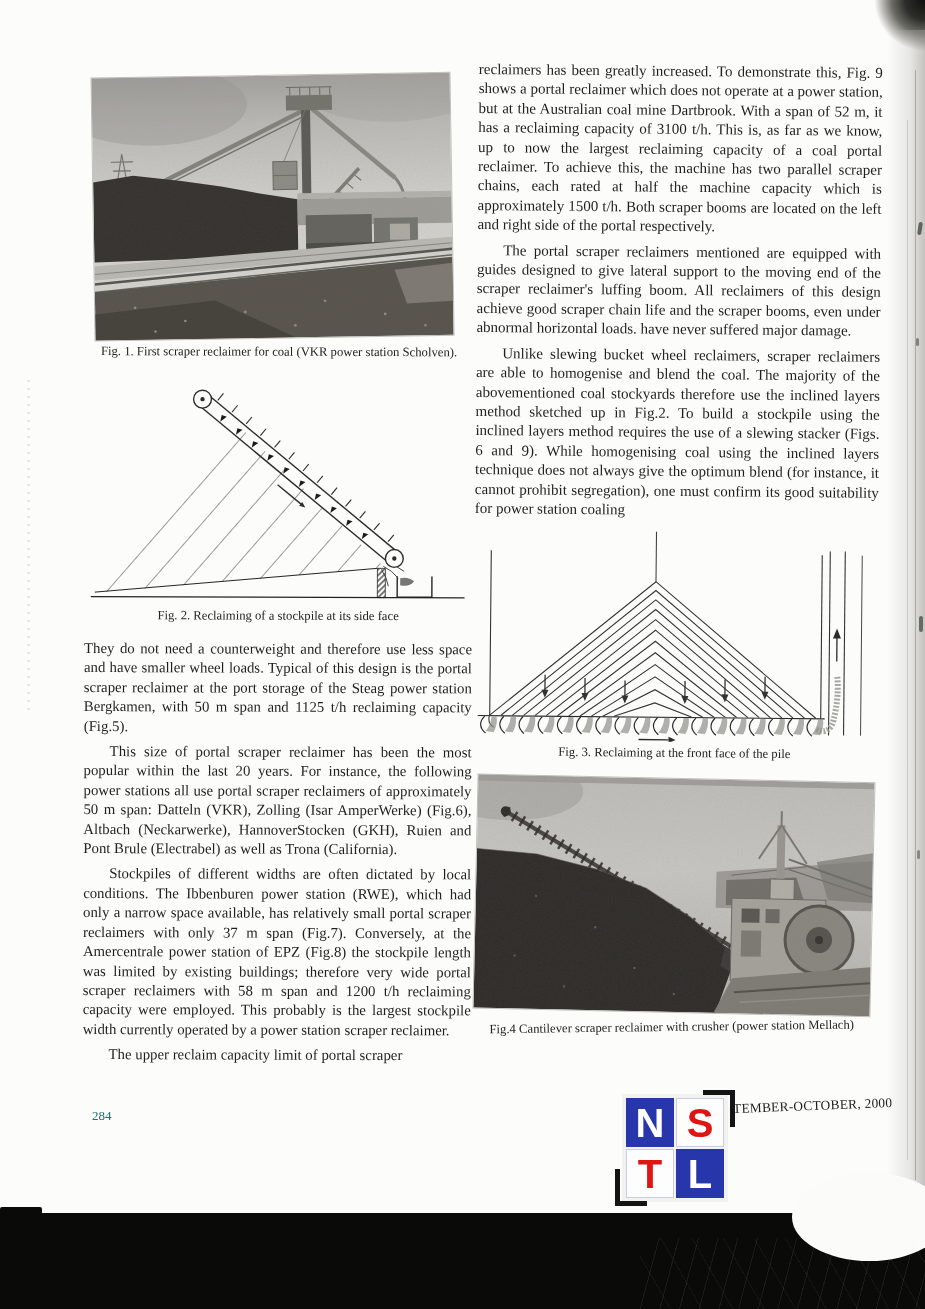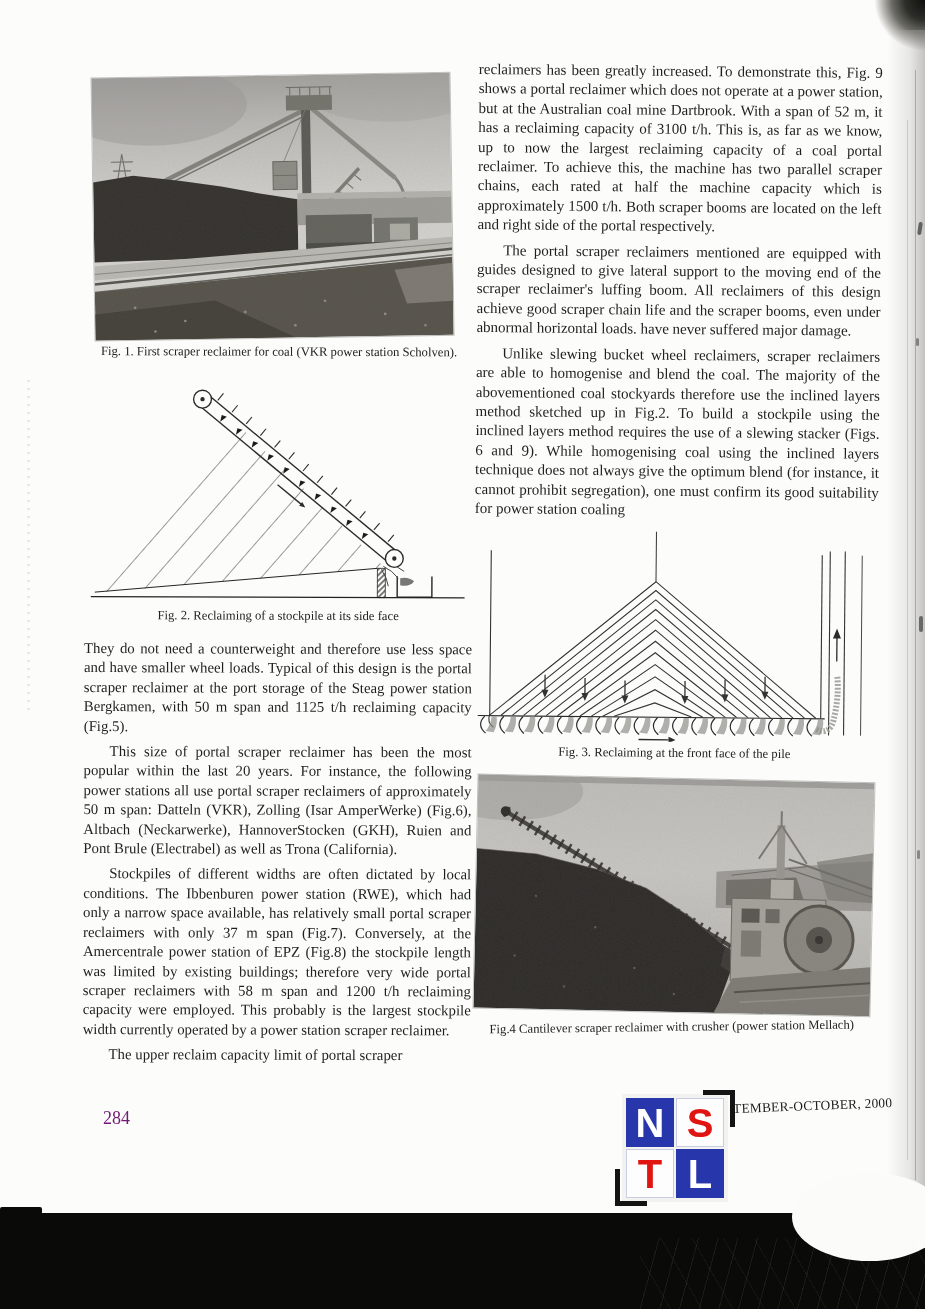--- a/index.html
+++ b/index.html
@@ -15,21 +15,21 @@
   .figwrap{position:relative;}
   #fig1wrap{width:358px;height:262px;margin-left:8px;transform:rotate(-1.1deg);outline:1px solid rgba(80,80,75,.35);}
   #fig2wrap{width:388px;height:233px;margin-top:12px;}
   #fig3wrap{width:404px;height:212px;margin-top:10px;}
   #fig4wrap{width:396px;height:233px;margin-top:18px;margin-left:5px;transform:rotate(0.7deg);outline:1px solid rgba(80,80,75,.35);}
   #cap2{margin-top:4px;}
   #cap3{margin-top:4px;}
   #cap4{margin-top:8px;transform:rotate(-1.3deg);}
   #first-left-para{margin-top:16px;}
   
-  #page-num{position:absolute;left:103px;top:1108px;font-size:18px;color:#701a75;}
+  #page-num{position:absolute;left:92px;top:1108px;font-size:13px;color:#0f766e;}
   #footer-date{position:absolute;left:733px;top:1098px;font-size:13.3px;color:#1d1d1d;
                transform:rotate(-2.2deg);letter-spacing:.3px;white-space:nowrap;}
   #logo{position:absolute;left:622px;top:1094px;width:106px;height:108px;background:#f2f2f0;
         padding:4px;box-sizing:border-box;display:grid;grid-template-rows:1fr 1fr;grid-template-columns:1fr 1fr;gap:2px;}
   #logo::before{content:'';position:absolute;top:-4px;right:-7px;width:27px;height:32px;
         border-top:5px solid #141414;border-right:5px solid #141414;}
   #logo::after{content:'';position:absolute;bottom:-4px;left:-7px;width:27px;height:32px;
         border-bottom:5px solid #141414;border-left:5px solid #141414;}
   .logo-cell{display:flex;align-items:center;justify-content:center;
         font-family:"Liberation Sans", sans-serif;font-weight:bold;font-size:40px;line-height:1;}

